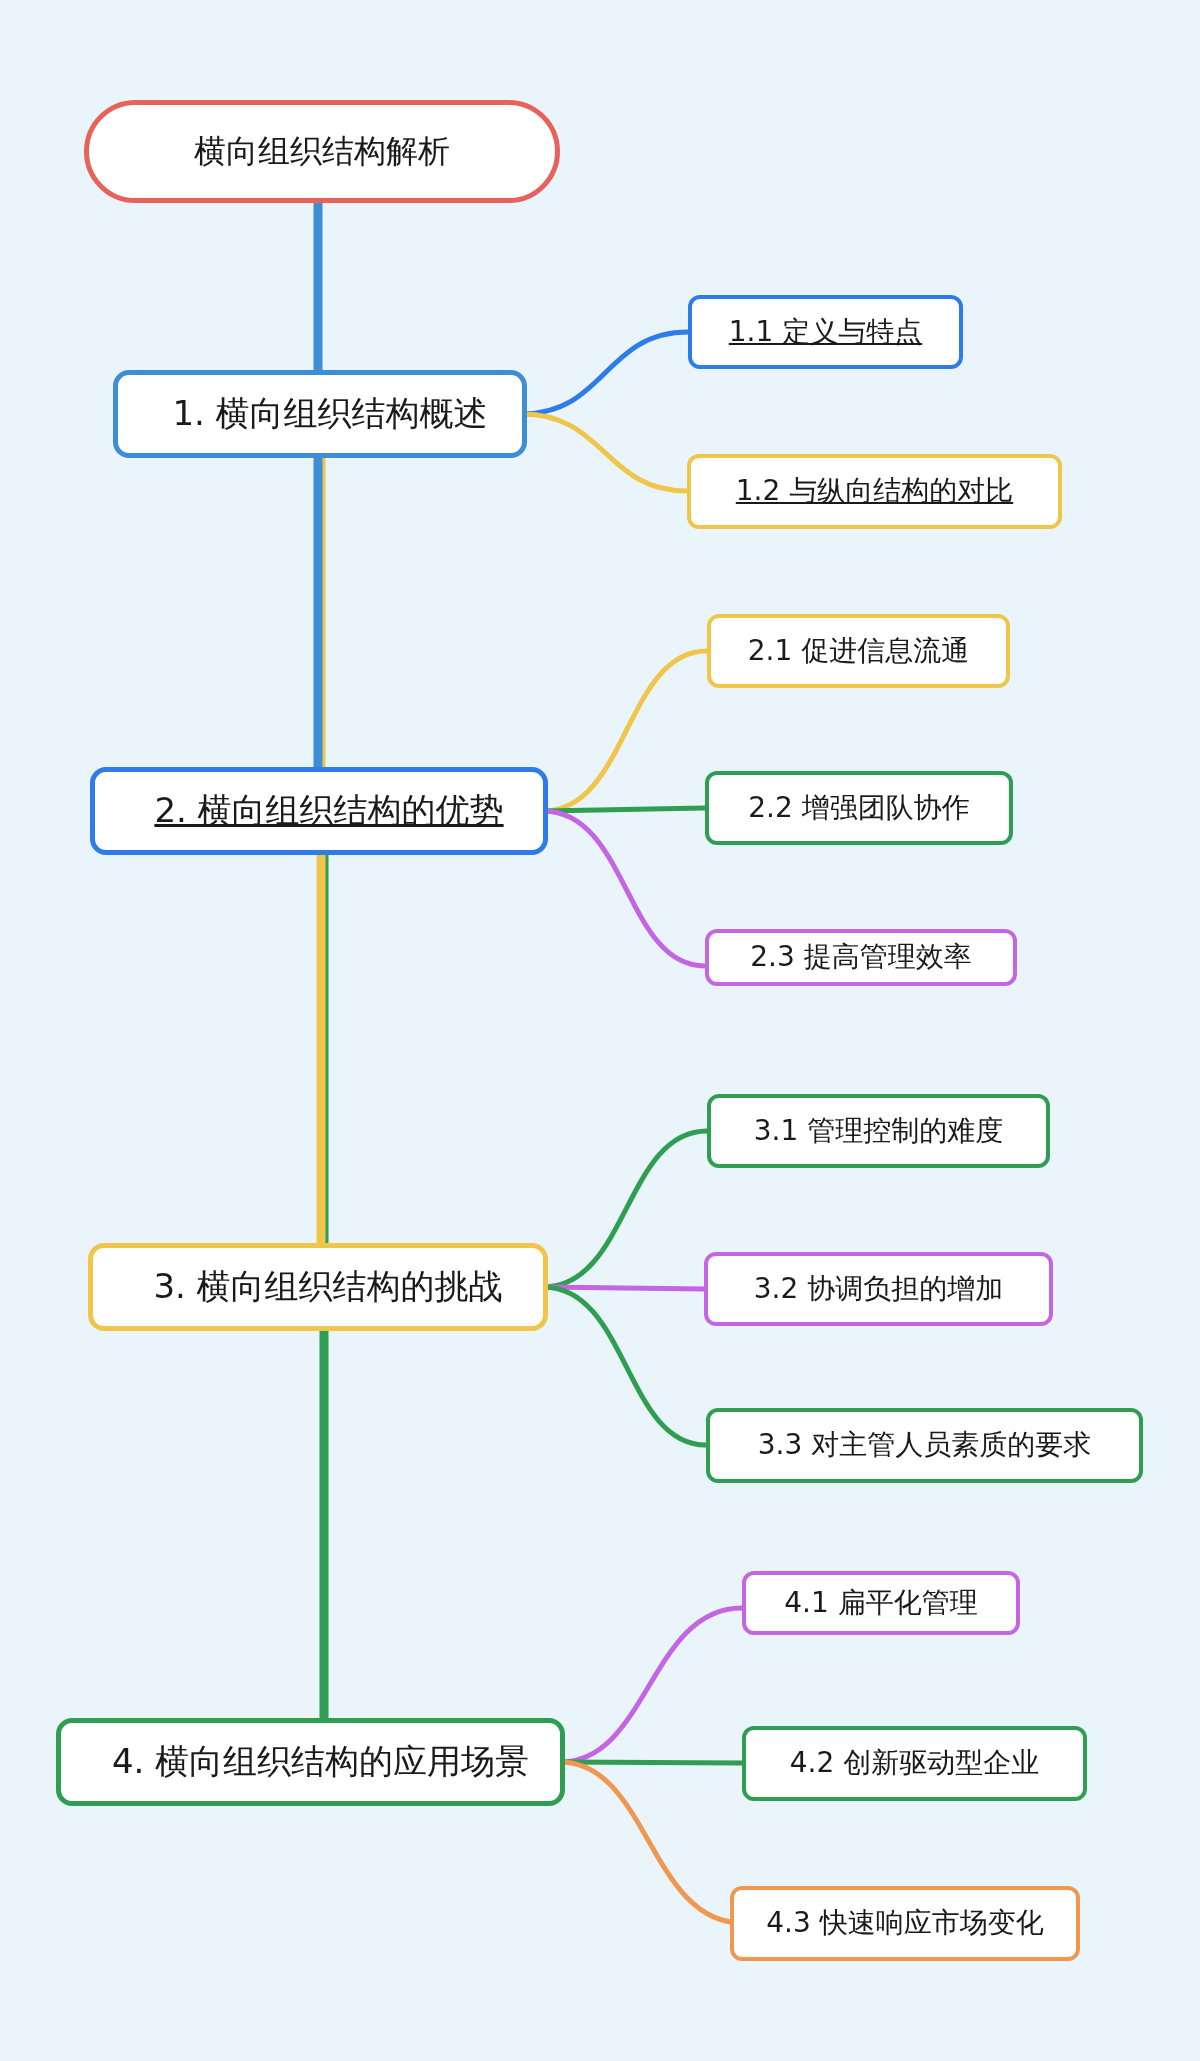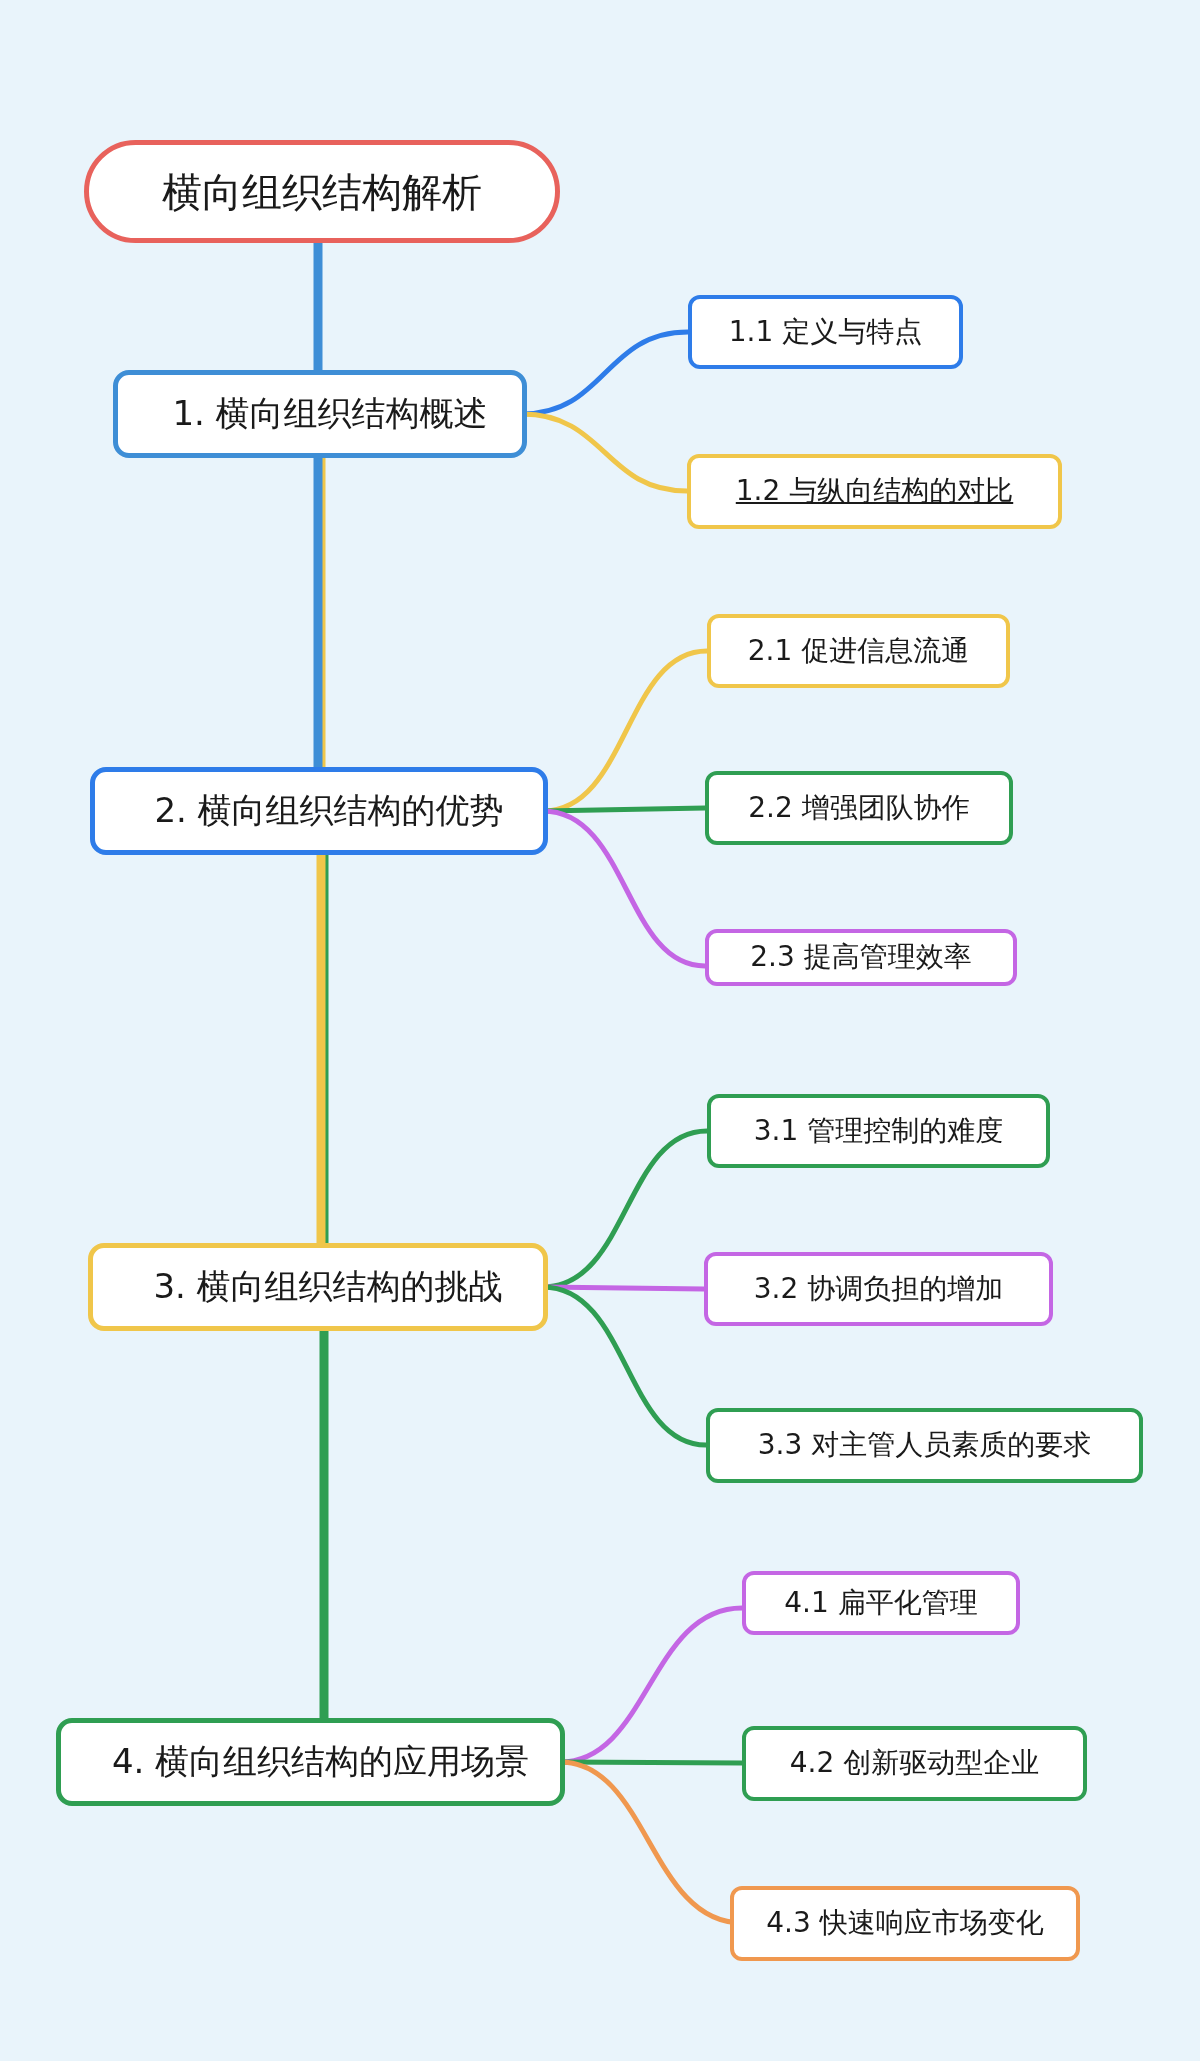--- a/index.html
+++ b/index.html
@@ -5,21 +5,21 @@
   html,body{margin:0;padding:0;}
   body{font-family:"DejaVu Sans","Liberation Sans",sans-serif;}
   .canvas{position:relative;width:1200px;height:2061px;overflow:hidden;}
   .layer{position:absolute;left:0;top:0;z-index:0;}
   .node{
     position:absolute;z-index:2;background:#FFFFFF;box-sizing:border-box;
     display:flex;align-items:center;justify-content:center;
     border-style:solid;color:#1A1A1A;white-space:nowrap;
     cursor:default;line-height:1.1;
   }
-  .root-node{border-width:5px;border-radius:52px;font-size:40px;margin-top:40px;}
+  .root-node{border-width:5px;border-radius:52px;font-size:32px;}
   .main-node{border-width:5px;border-radius:16px;font-size:34px;padding-left:20px;}
   .sub-node{border-width:4px;border-radius:12px;font-size:28px;}
   svg path{fill:none;stroke-linecap:round;}
 </style>
 </head>
 <body>
 
 <div class="canvas" style="background: rgb(233, 244, 251);">
 
   <svg class="layer" width="1200" height="2061" viewBox="0 0 1200 2061">
@@ -44,28 +44,28 @@
     <path d="M 560 1762 C 648 1762 650 1923 742 1923" stroke-width="5" stroke="#F0984F"></path>
   </svg>
 
   <div class="node root-node" style="left: 84px; top: 100px; width: 476px; height: 103px; border-color: rgb(232, 98, 92);">
     <span>横向组织结构解析</span>
   </div>
 
   <div class="node main-node" style="left: 113px; top: 370px; width: 414px; height: 88px; border-color: rgb(62, 142, 214);">
     <span>1. 横向组织结构概述</span>
   </div>
-  <div class="node sub-node" style="left: 688px; top: 295px; width: 275px; height: 74px; border-color: rgb(46, 124, 233);">
+  <div class="node sub-node" style="left: 688px; top: 295px; width: 275px; height: 74px; border-color: rgb(46, 124, 233); text-decoration: underline;">
     <span>1.1 定义与特点</span>
   </div>
   <div class="node sub-node" style="left: 687px; top: 454px; width: 375px; height: 75px; border-color: rgb(240, 198, 74); text-decoration: underline;">
     <span>1.2 与纵向结构的对比</span>
   </div>
 
-  <div class="node main-node" style="left: 90px; top: 767px; width: 458px; height: 88px; border-color: rgb(46, 124, 233);">
+  <div class="node main-node" style="left: 90px; top: 767px; width: 458px; height: 88px; border-color: rgb(46, 124, 233); text-decoration: underline;">
     <span>2. 横向组织结构的优势</span>
   </div>
   <div class="node sub-node" style="left: 707px; top: 614px; width: 303px; height: 74px; border-color: rgb(240, 198, 74);">
     <span>2.1 促进信息流通</span>
   </div>
   <div class="node sub-node" style="left: 705px; top: 771px; width: 308px; height: 74px; border-color: rgb(47, 158, 82);">
     <span>2.2 增强团队协作</span>
   </div>
   <div class="node sub-node" style="left: 705px; top: 929px; width: 312px; height: 57px; border-color: rgb(196, 102, 228);">
     <span>2.3 提高管理效率</span>

